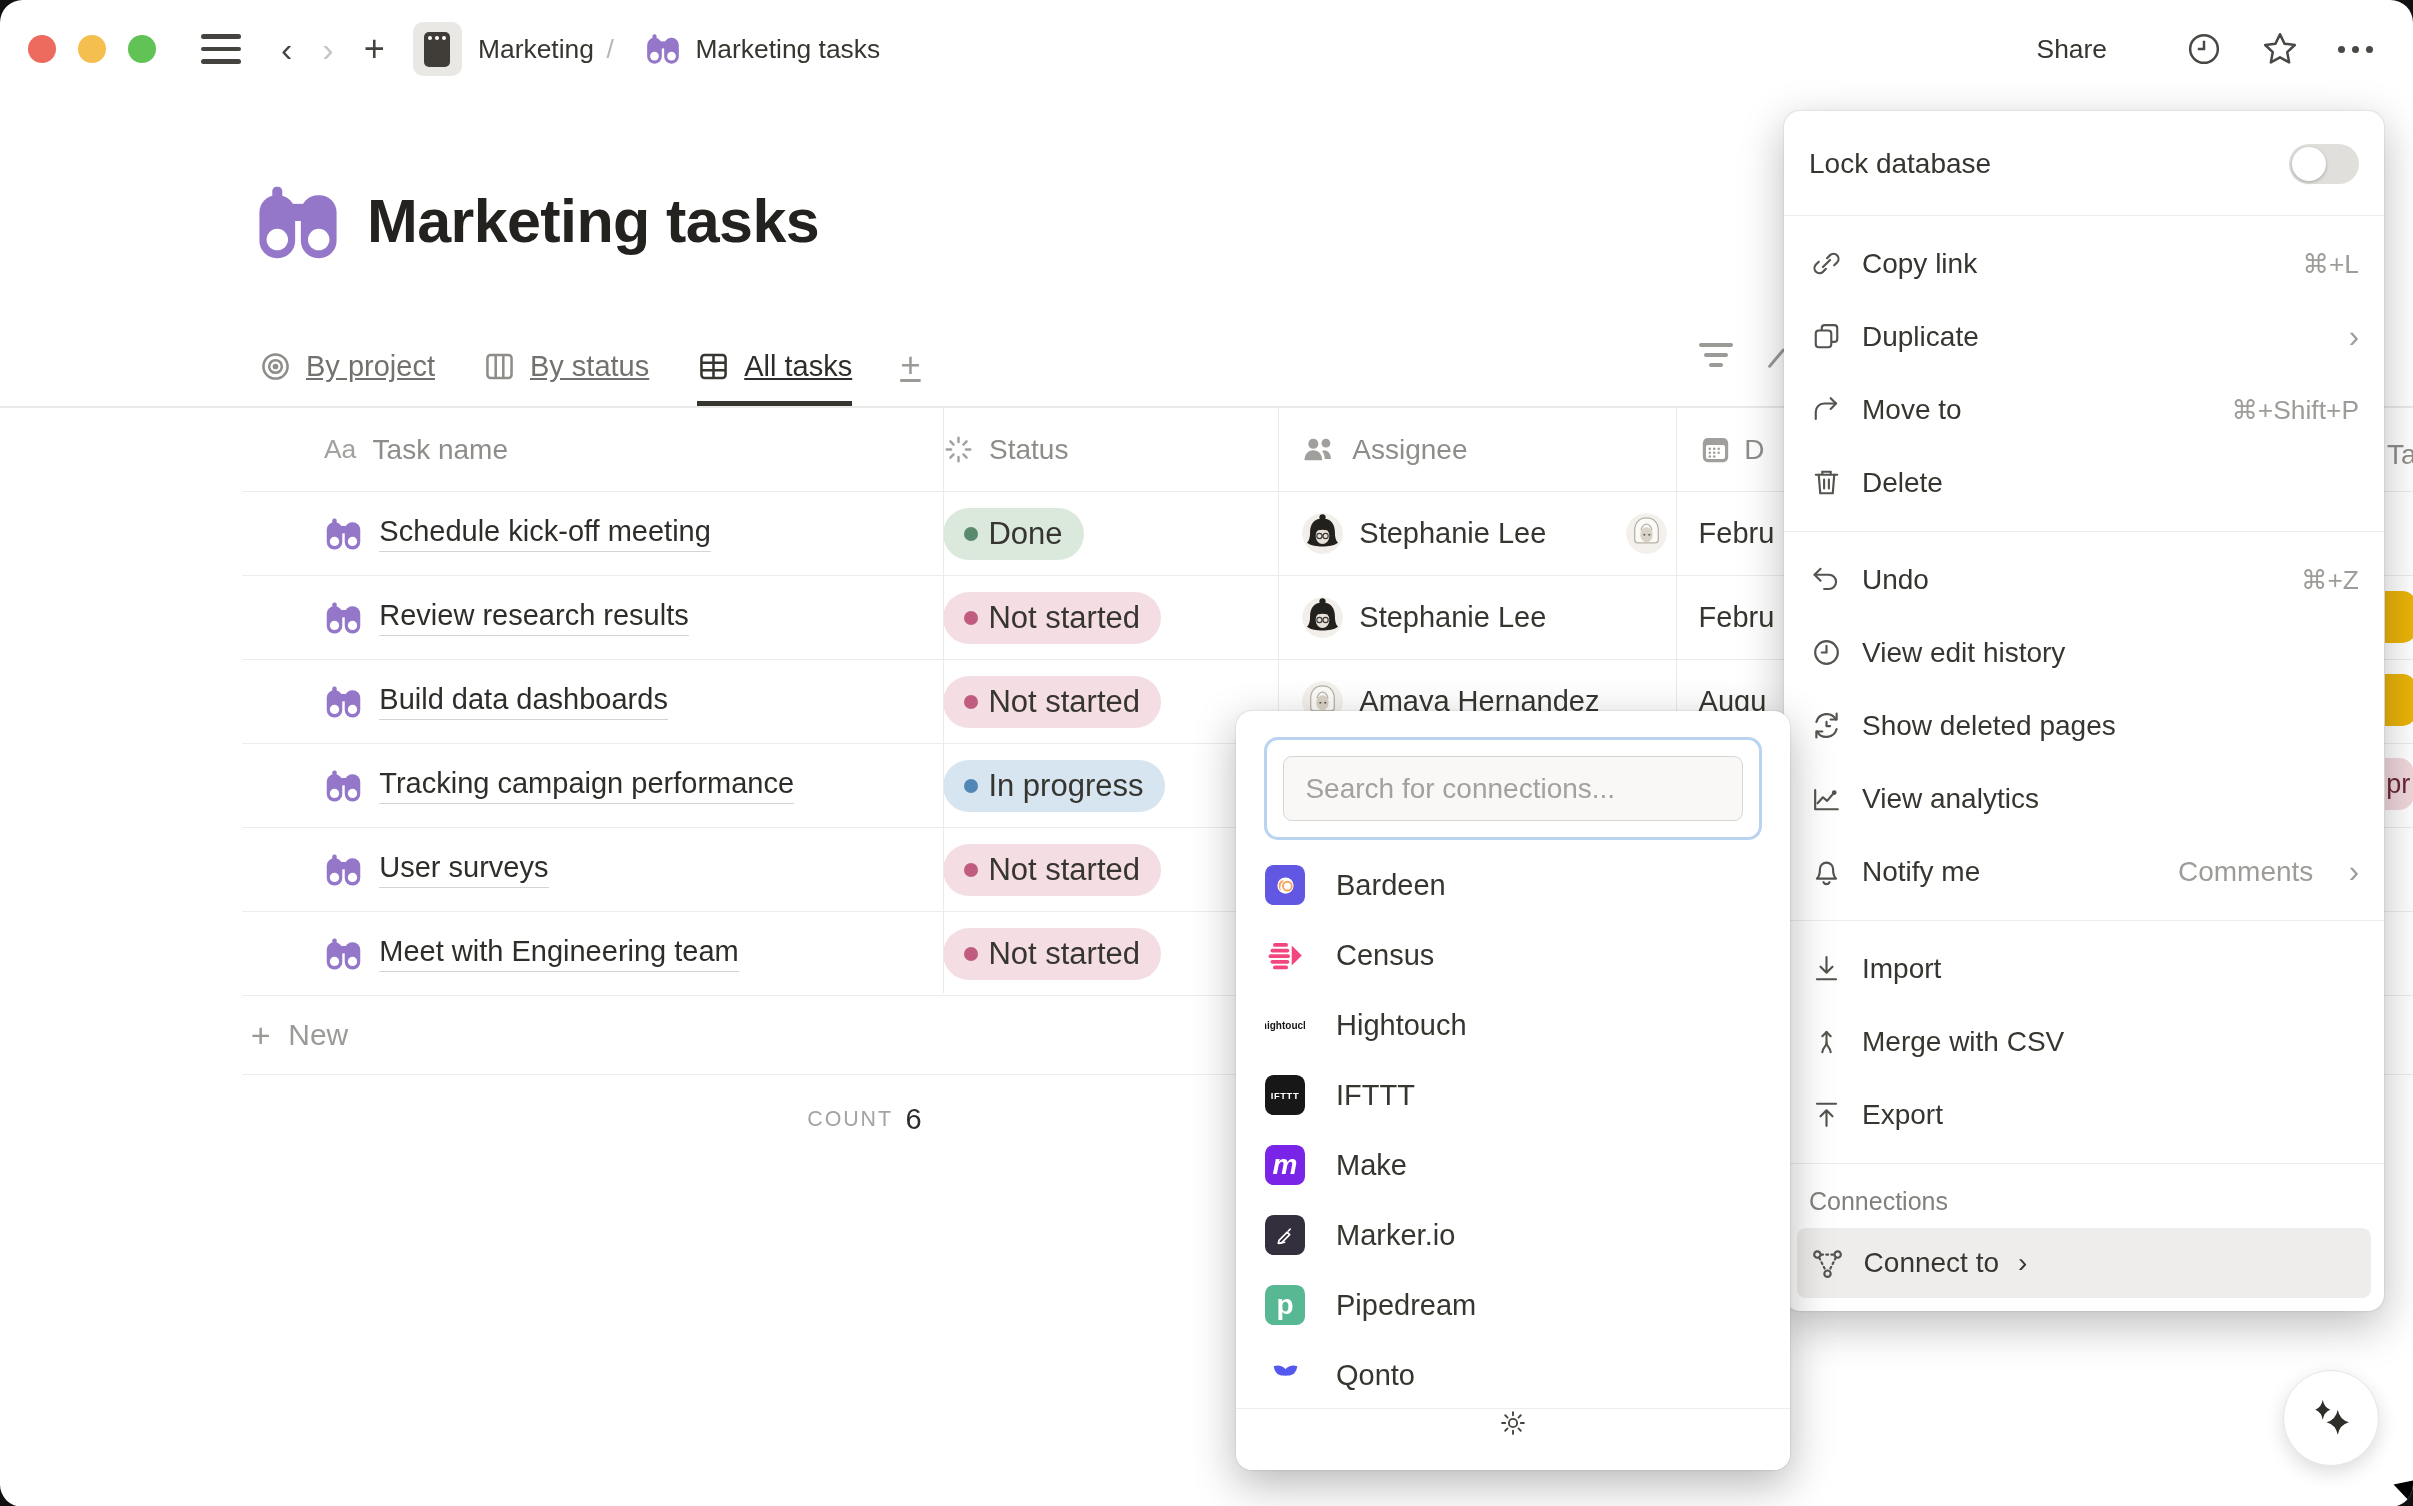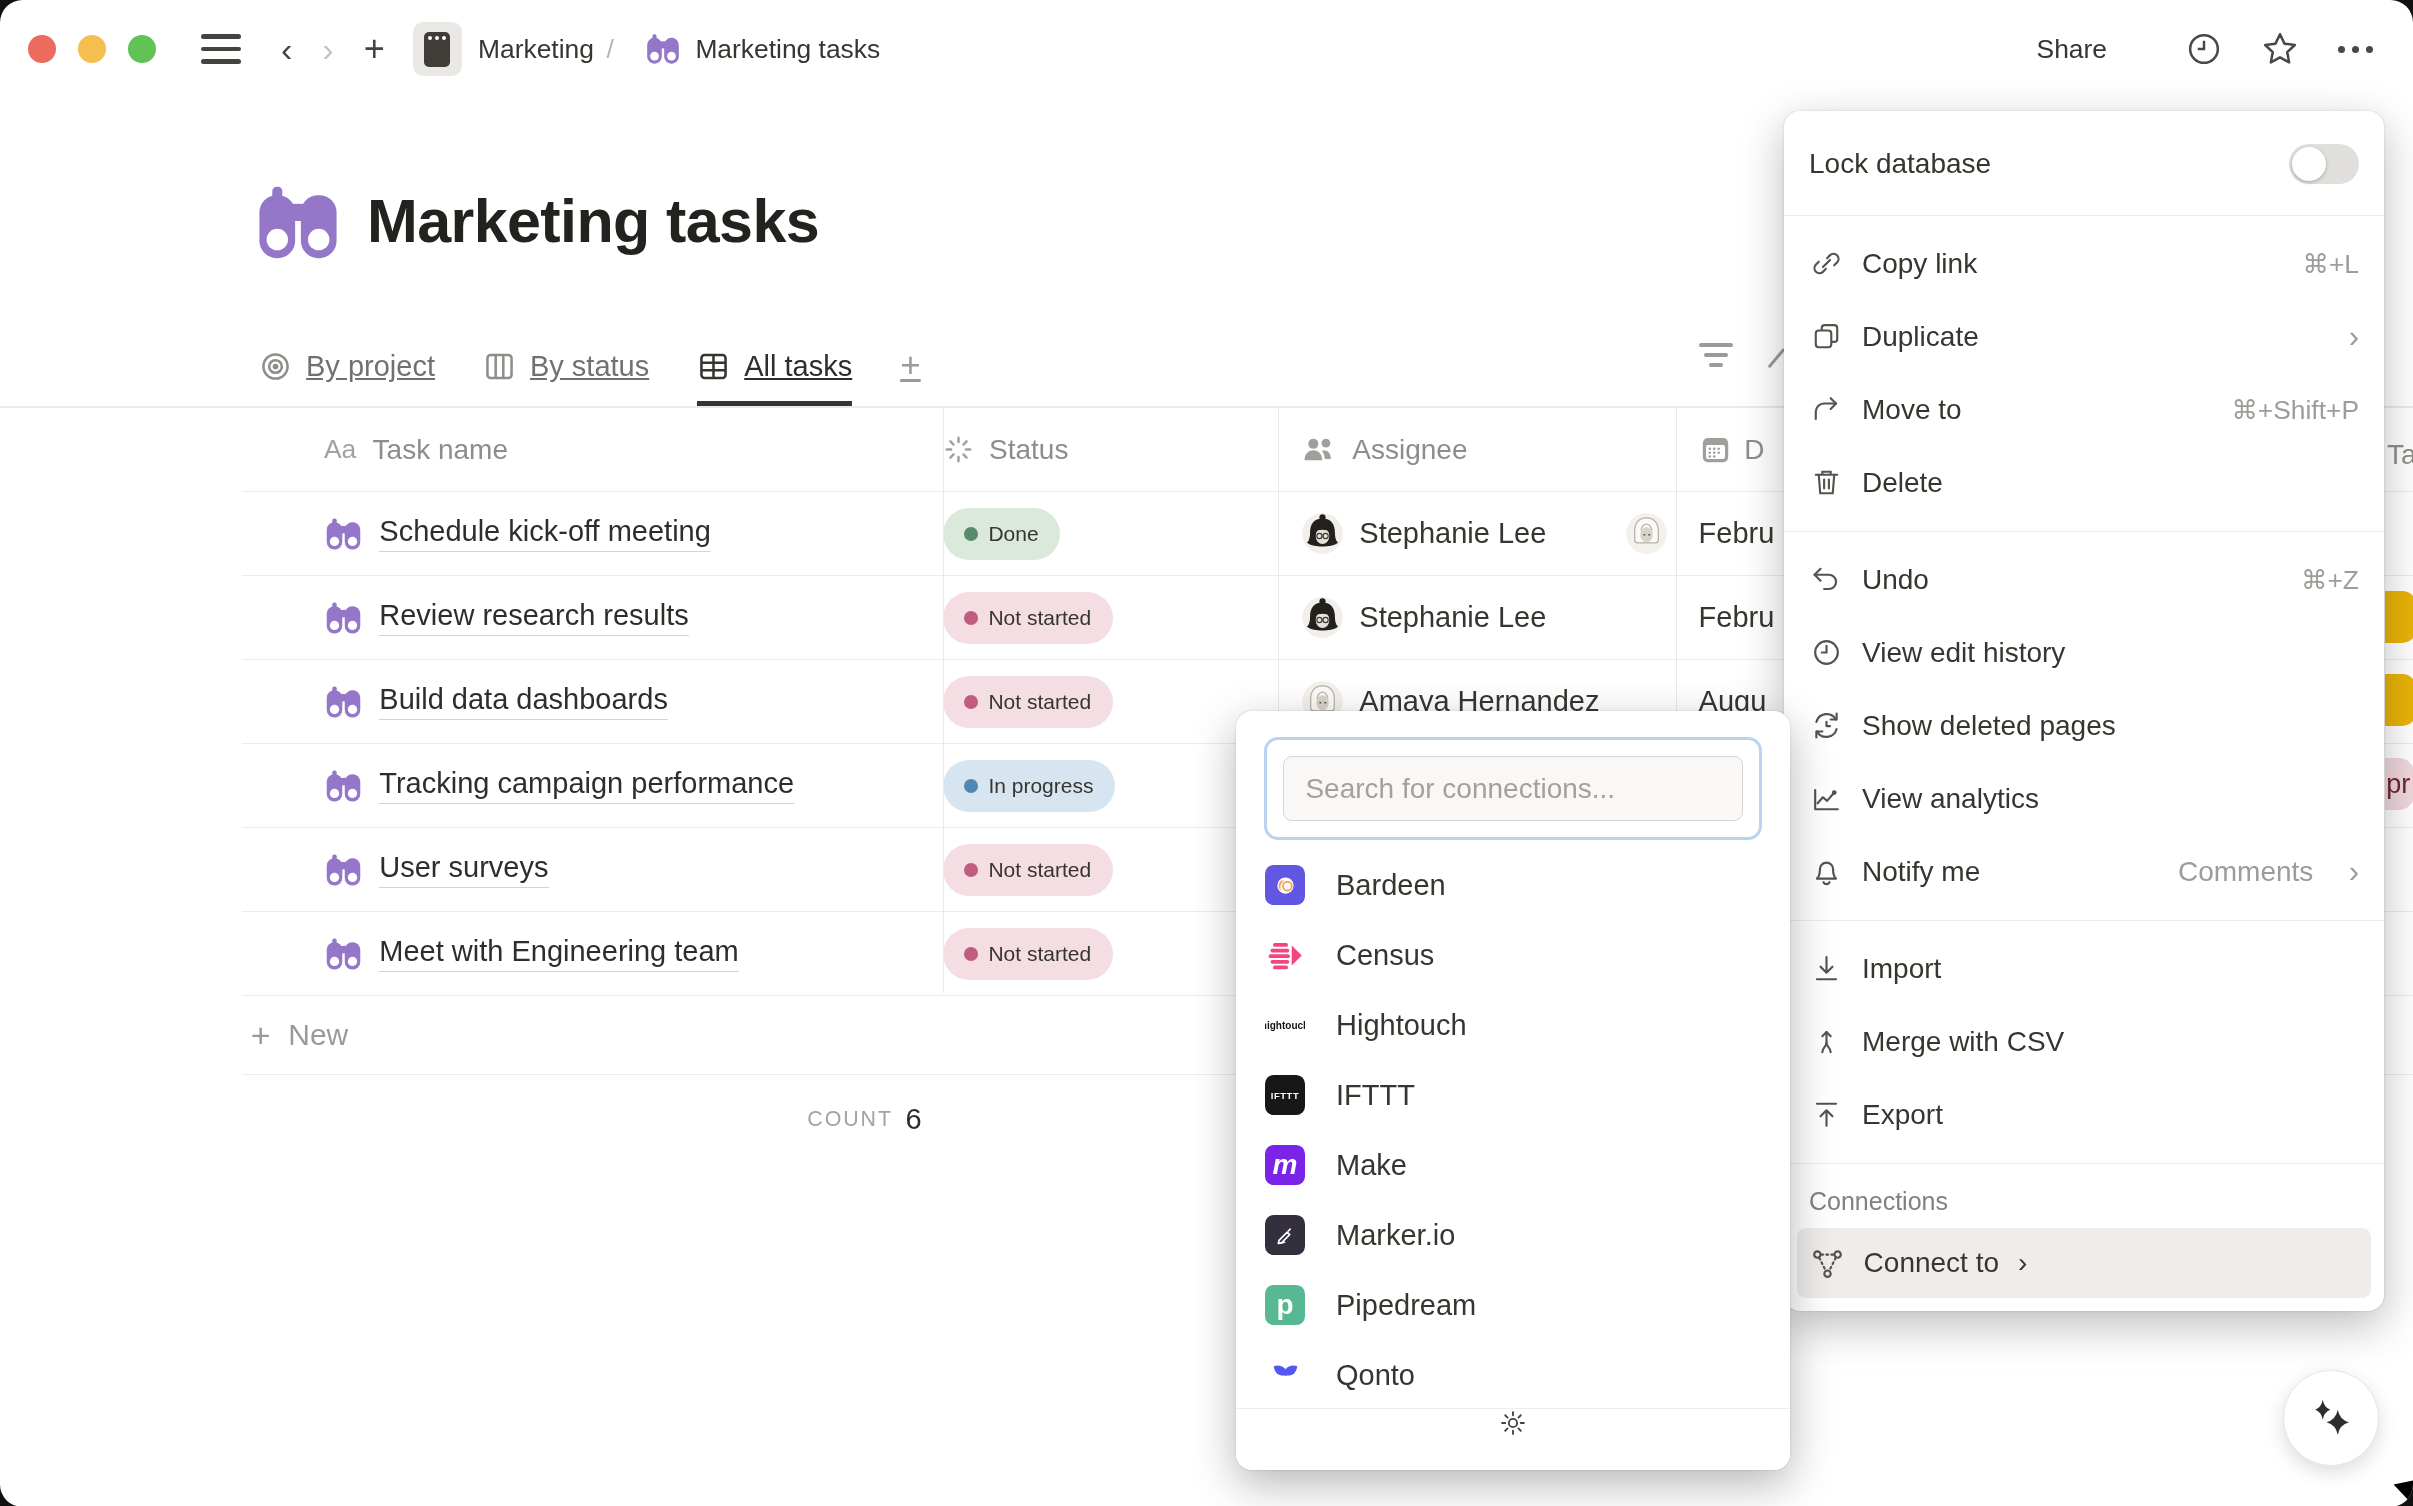--- a/index.html
+++ b/index.html
@@ -49,21 +49,21 @@
   .table{ position:absolute; left:242px; top:408px; right:0; }
   .vline{ position:absolute; top:0; width:1.3px; height:585px; background:#ebeae8; }
   .trow{ display:flex; align-items:center; height:84px; border-bottom:1.3px solid #edecea; font-size:29px; }
   .thead{ color:#8f8d89; font-size:28px; }
   .c1{ width:701px; padding-left:82px; display:flex; align-items:center; gap:16.3px; overflow:hidden; white-space:nowrap;}
   .c2{ width:335px; display:flex; align-items:center; overflow:hidden;}
   .c3{ width:398px; padding-left:24px; display:flex; align-items:center; gap:16.3px; overflow:hidden; white-space:nowrap;}
   .c4{ flex:1; padding-left:22.6px; display:flex; align-items:center; gap:12.6px; overflow:hidden; white-space:nowrap;}
   .aa{ font-size:26.4px; color:#a3a19e; }
   .tasklink{ font-weight:500; color:#2f2d29; border-bottom:1.9px solid #d6d4d0; padding-bottom:2.5px; }
-  .pill{ display:inline-flex; align-items:center; gap:10px; height:52px; padding:0 21.4px; border-radius:26px; font-size:21px; color:#37352f; white-space:nowrap;}
+  .pill{ display:inline-flex; align-items:center; gap:10px; height:52px; padding:0 21.4px; border-radius:26px; font-size:31px; color:#37352f; white-space:nowrap;}
   .pill i{ width:14px; height:14px; border-radius:50%; }
   .st-done{ background:#dbe9dc; } .st-done i{ background:#5a8a6e; }
   .st-ns{ background:#f5dee3; } .st-ns i{ background:#bf5c80; }
   .st-ip{ background:#d6e5ef; } .st-ip i{ background:#5187b5; }
   .avatar{ width:41px; height:41px; border-radius:50%; overflow:hidden; flex:none; }
   .avatar-end{ margin-left:auto; margin-right:8.8px; }
   .newrow{ display:flex; align-items:center; height:79px; border-bottom:1.3px solid #edecea; color:#9b9a97; font-size:30px; gap:17.6px; padding-left:8.8px;}
   .newrow .plus{ font-size:34px; font-weight:300; }
   .countrow{ width:701px; height:88px; display:flex; align-items:center; justify-content:flex-end; padding-right:21.4px; gap:12.6px;}
   .countrow .clabel{ font-size:21.4px; letter-spacing:1.9px; color:#a5a3a0; }

